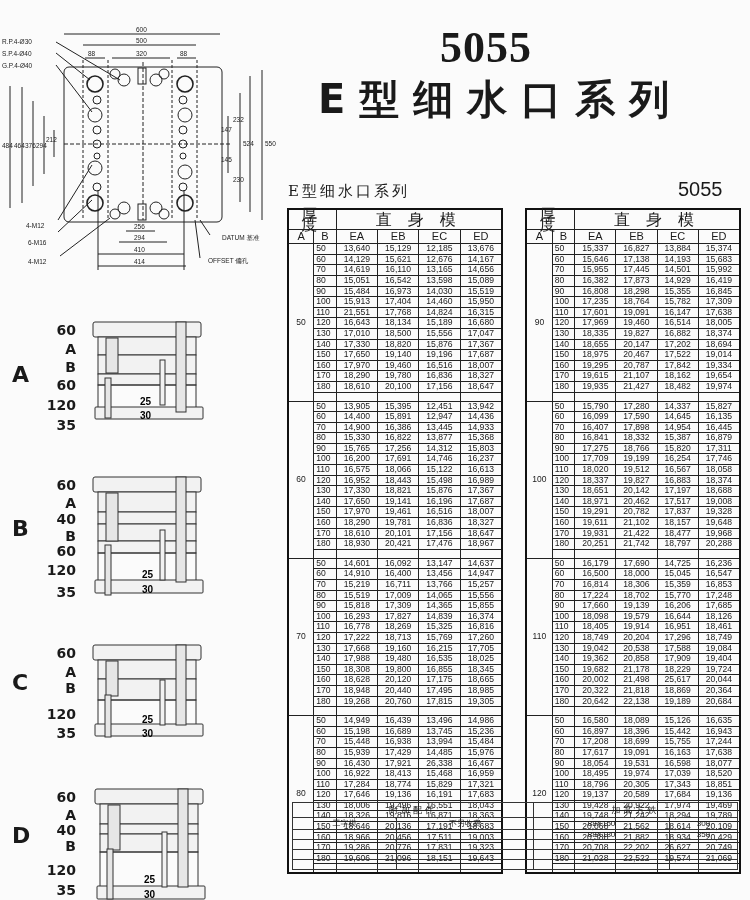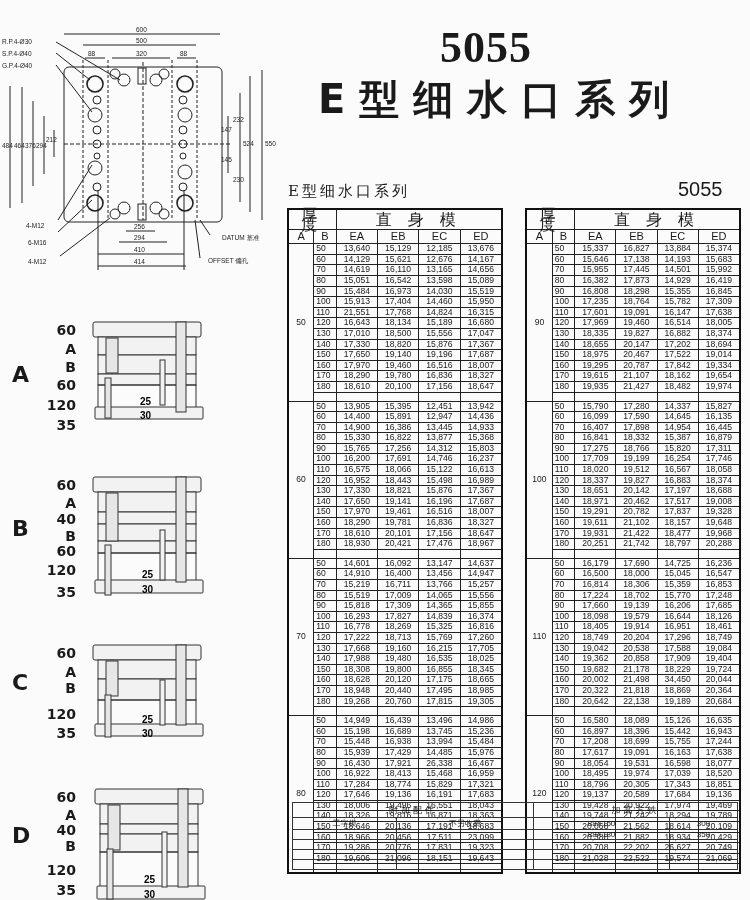--- a/index.html
+++ b/index.html
@@ -638,21 +638,21 @@
         <td class="v">18,646</td>
         <td class="v">20,136</td>
         <td class="v">17,191</td>
         <td class="v">18,683</td>
       </tr>
       <tr>
         <td class="b">160</td>
         <td class="v">18,966</td>
         <td class="v">20,456</td>
         <td class="v">17,511</td>
-        <td class="v">23,099</td>
+        <td class="v">19,003</td>
       </tr>
       <tr>
         <td class="b">170</td>
         <td class="v">19,286</td>
         <td class="v">20,776</td>
         <td class="v">17,831</td>
         <td class="v">19,323</td>
       </tr>
       <tr>
         <td class="b">180</td>
@@ -971,21 +971,21 @@
         <td class="b">150</td>
         <td class="v">19,682</td>
         <td class="v">21,178</td>
         <td class="v">18,229</td>
         <td class="v">19,724</td>
       </tr>
       <tr>
         <td class="b">160</td>
         <td class="v">20,002</td>
         <td class="v">21,498</td>
-        <td class="v">34,450</td>
+        <td class="v">25,617</td>
         <td class="v">20,044</td>
       </tr>
       <tr>
         <td class="b">170</td>
         <td class="v">20,322</td>
         <td class="v">21,818</td>
         <td class="v">18,869</td>
         <td class="v">20,364</td>
       </tr>
       <tr>

